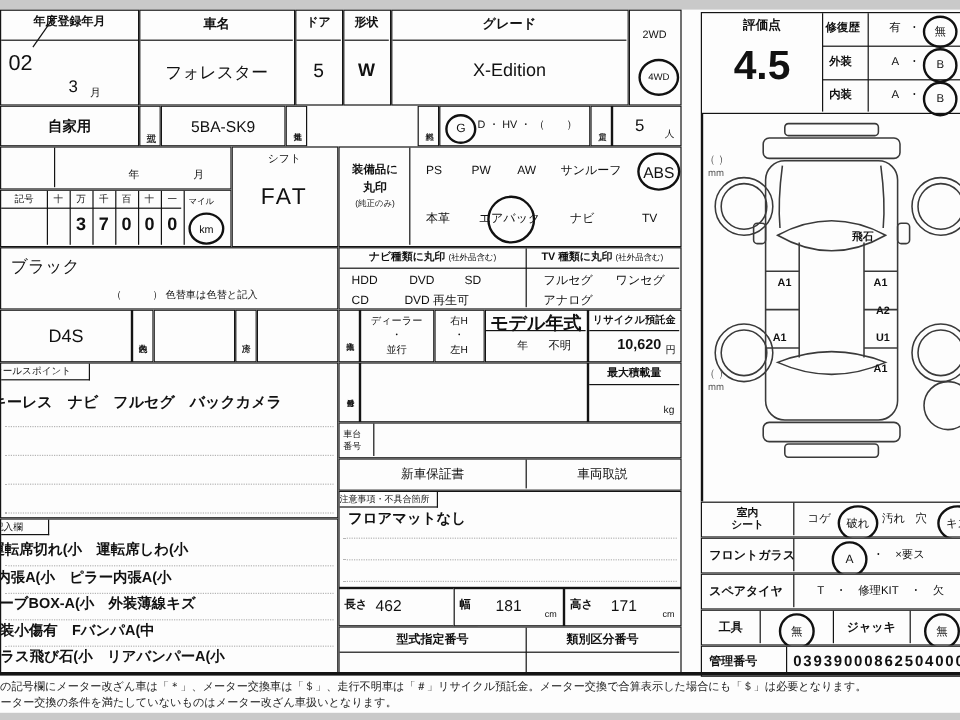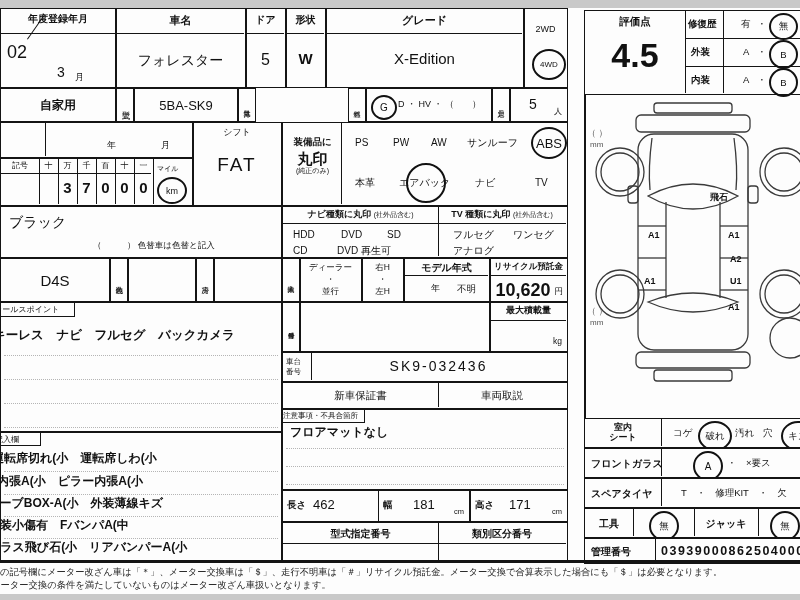--- a/index.html
+++ b/index.html
@@ -163,21 +163,21 @@
     <div class="t b" style="left:0;top:64px;font-size:12px;"><span class="cut" style="margin-left:-26px;">グローブBOX-A(小　外装薄線キズ</span></div>
     <div class="dotl" style="left:3px;top:83px;width:274px;"></div>
     <div class="t b" style="left:0;top:86px;font-size:12px;"><span class="cut" style="margin-left:-13px;">外装小傷有　FバンパA(中</span></div>
     <div class="dotl" style="left:3px;top:105px;width:274px;"></div>
     <div class="t b" style="left:0;top:108px;font-size:12px;"><span class="cut" style="margin-left:-13px;">ガラス飛び石(小　リアバンパーA(小</span></div>
   </div>
 
   <div class="c" style="left:282px;top:122px;width:286px;height:84px;">
     <div class="vl" style="left:58px;top:0;height:81px;"></div>
     <div class="t b" style="left:2px;top:14px;width:55px;text-align:center;font-size:9.5px;">装備品に</div>
-    <div class="t b" style="left:2px;top:28px;width:55px;text-align:center;font-size:15px;">丸印</div>
+    <div class="t b" style="left:2px;top:28px;width:55px;text-align:center;font-size:10px;">丸印</div>
     <div class="t" style="left:2px;top:44px;width:55px;text-align:center;font-size:7px;">(純正のみ)</div>
     <div class="t" style="left:72px;top:14px;font-size:10px;">PS</div>
     <div class="t" style="left:110px;top:14px;font-size:10px;">PW</div>
     <div class="t" style="left:148px;top:14px;font-size:10px;">AW</div>
     <div class="t" style="left:184px;top:14px;font-size:10px;">サンルーフ</div>
     <div class="circ" style="left:248px;top:4px;width:32px;height:28px;font-size:13px;">ABS</div>
     <div class="t" style="left:72px;top:54px;font-size:10px;">本革</div>
     <div class="t" style="left:116px;top:54px;font-size:10px;">エアバック</div>
     <div class="circ" style="left:123px;top:40px;width:36px;height:36px;"></div>
     <div class="t" style="left:192px;top:54px;font-size:10px;">ナビ</div>
@@ -210,47 +210,46 @@
     <div class="t" style="left:0;top:4px;width:59px;text-align:center;font-size:8.5px;">ディーラー</div>
     <div class="t" style="left:0;top:16px;width:59px;text-align:center;font-size:8.5px;">・</div>
     <div class="t" style="left:0;top:28px;width:59px;text-align:center;font-size:8.5px;">並行</div>
   </div>
   <div class="c" style="left:362px;top:258px;width:42px;height:44px;">
     <div class="t" style="left:0;top:4px;width:39px;text-align:center;font-size:8.5px;">右H</div>
     <div class="t" style="left:0;top:16px;width:39px;text-align:center;font-size:8.5px;">・</div>
     <div class="t" style="left:0;top:28px;width:39px;text-align:center;font-size:8.5px;">左H</div>
   </div>
   <div class="c" style="left:404px;top:258px;width:86px;height:44px;">
-    <div class="t b" style="left:0;top:3px;width:83px;text-align:center;font-size:10px;">モデル年式</div>
+    <div class="t b" style="left:0;top:3px;width:83px;text-align:center;font-size:15px;">モデル年式</div>
     <div class="hl" style="left:0;top:16px;width:83px;"></div>
     <div class="t" style="left:26px;top:25px;font-size:9px;">年</div>
     <div class="t" style="left:52px;top:25px;font-size:9.5px;">不明</div>
   </div>
   <div class="c" style="left:490px;top:258px;width:78px;height:44px;">
     <div class="t b" style="left:0;top:3px;width:75px;text-align:center;font-size:8.5px;">リサイクル預託金</div>
     <div class="hl" style="left:0;top:16px;width:75px;"></div>
-    <div class="t b" style="left:4px;top:22px;width:56px;text-align:center;font-size:18px;">10,620</div>
+    <div class="t b" style="left:4px;top:22px;width:56px;text-align:right;font-size:12px;">10,620</div>
     <div class="t" style="right:4px;bottom:5px;font-size:8.5px;">円</div>
   </div>
 
   <div class="c ctr" style="left:282px;top:302px;width:18px;height:50px;">
     <span class="v" style="font-size:6.5px;">登録番号</span>
   </div>
   <div class="c" style="left:300px;top:302px;width:190px;height:50px;"></div>
   <div class="c" style="left:490px;top:302px;width:78px;height:50px;">
     <div class="t b" style="left:0;top:3px;width:75px;text-align:center;font-size:9px;">最大積載量</div>
     <div class="hl" style="left:0;top:17px;width:75px;"></div>
     <div class="t" style="right:5px;bottom:5px;font-size:8.5px;padding-left:40px;">kg</div>
   </div>
 
   <div class="c" style="left:282px;top:352px;width:286px;height:30px;">
     <div class="vl" style="left:28px;top:0;height:27px;"></div>
     <div class="t" style="left:3px;top:5px;font-size:7.5px;">車台</div>
     <div class="t" style="left:3px;top:15px;font-size:7.5px;">番号</div>
-    <div class="t" style="left:28px;top:6px;width:255px;text-align:center;font-size:14px;letter-spacing:2px;">SK9-032436</div>
   </div>
 
   <div class="c" style="left:282px;top:382px;width:286px;height:27px;">
     <div class="vl" style="left:155px;top:0;height:24px;"></div>
     <div class="t" style="left:0;top:7px;width:155px;text-align:center;font-size:10.5px;">新車保証書</div>
     <div class="t" style="left:155px;top:7px;width:128px;text-align:center;font-size:10.5px;">車両取説</div>
   </div>
 
   <div class="c" style="left:282px;top:409px;width:286px;height:81px;">
     <div class="tab" style="left:0;top:0;width:82px;height:13px;font-size:7.5px;">

